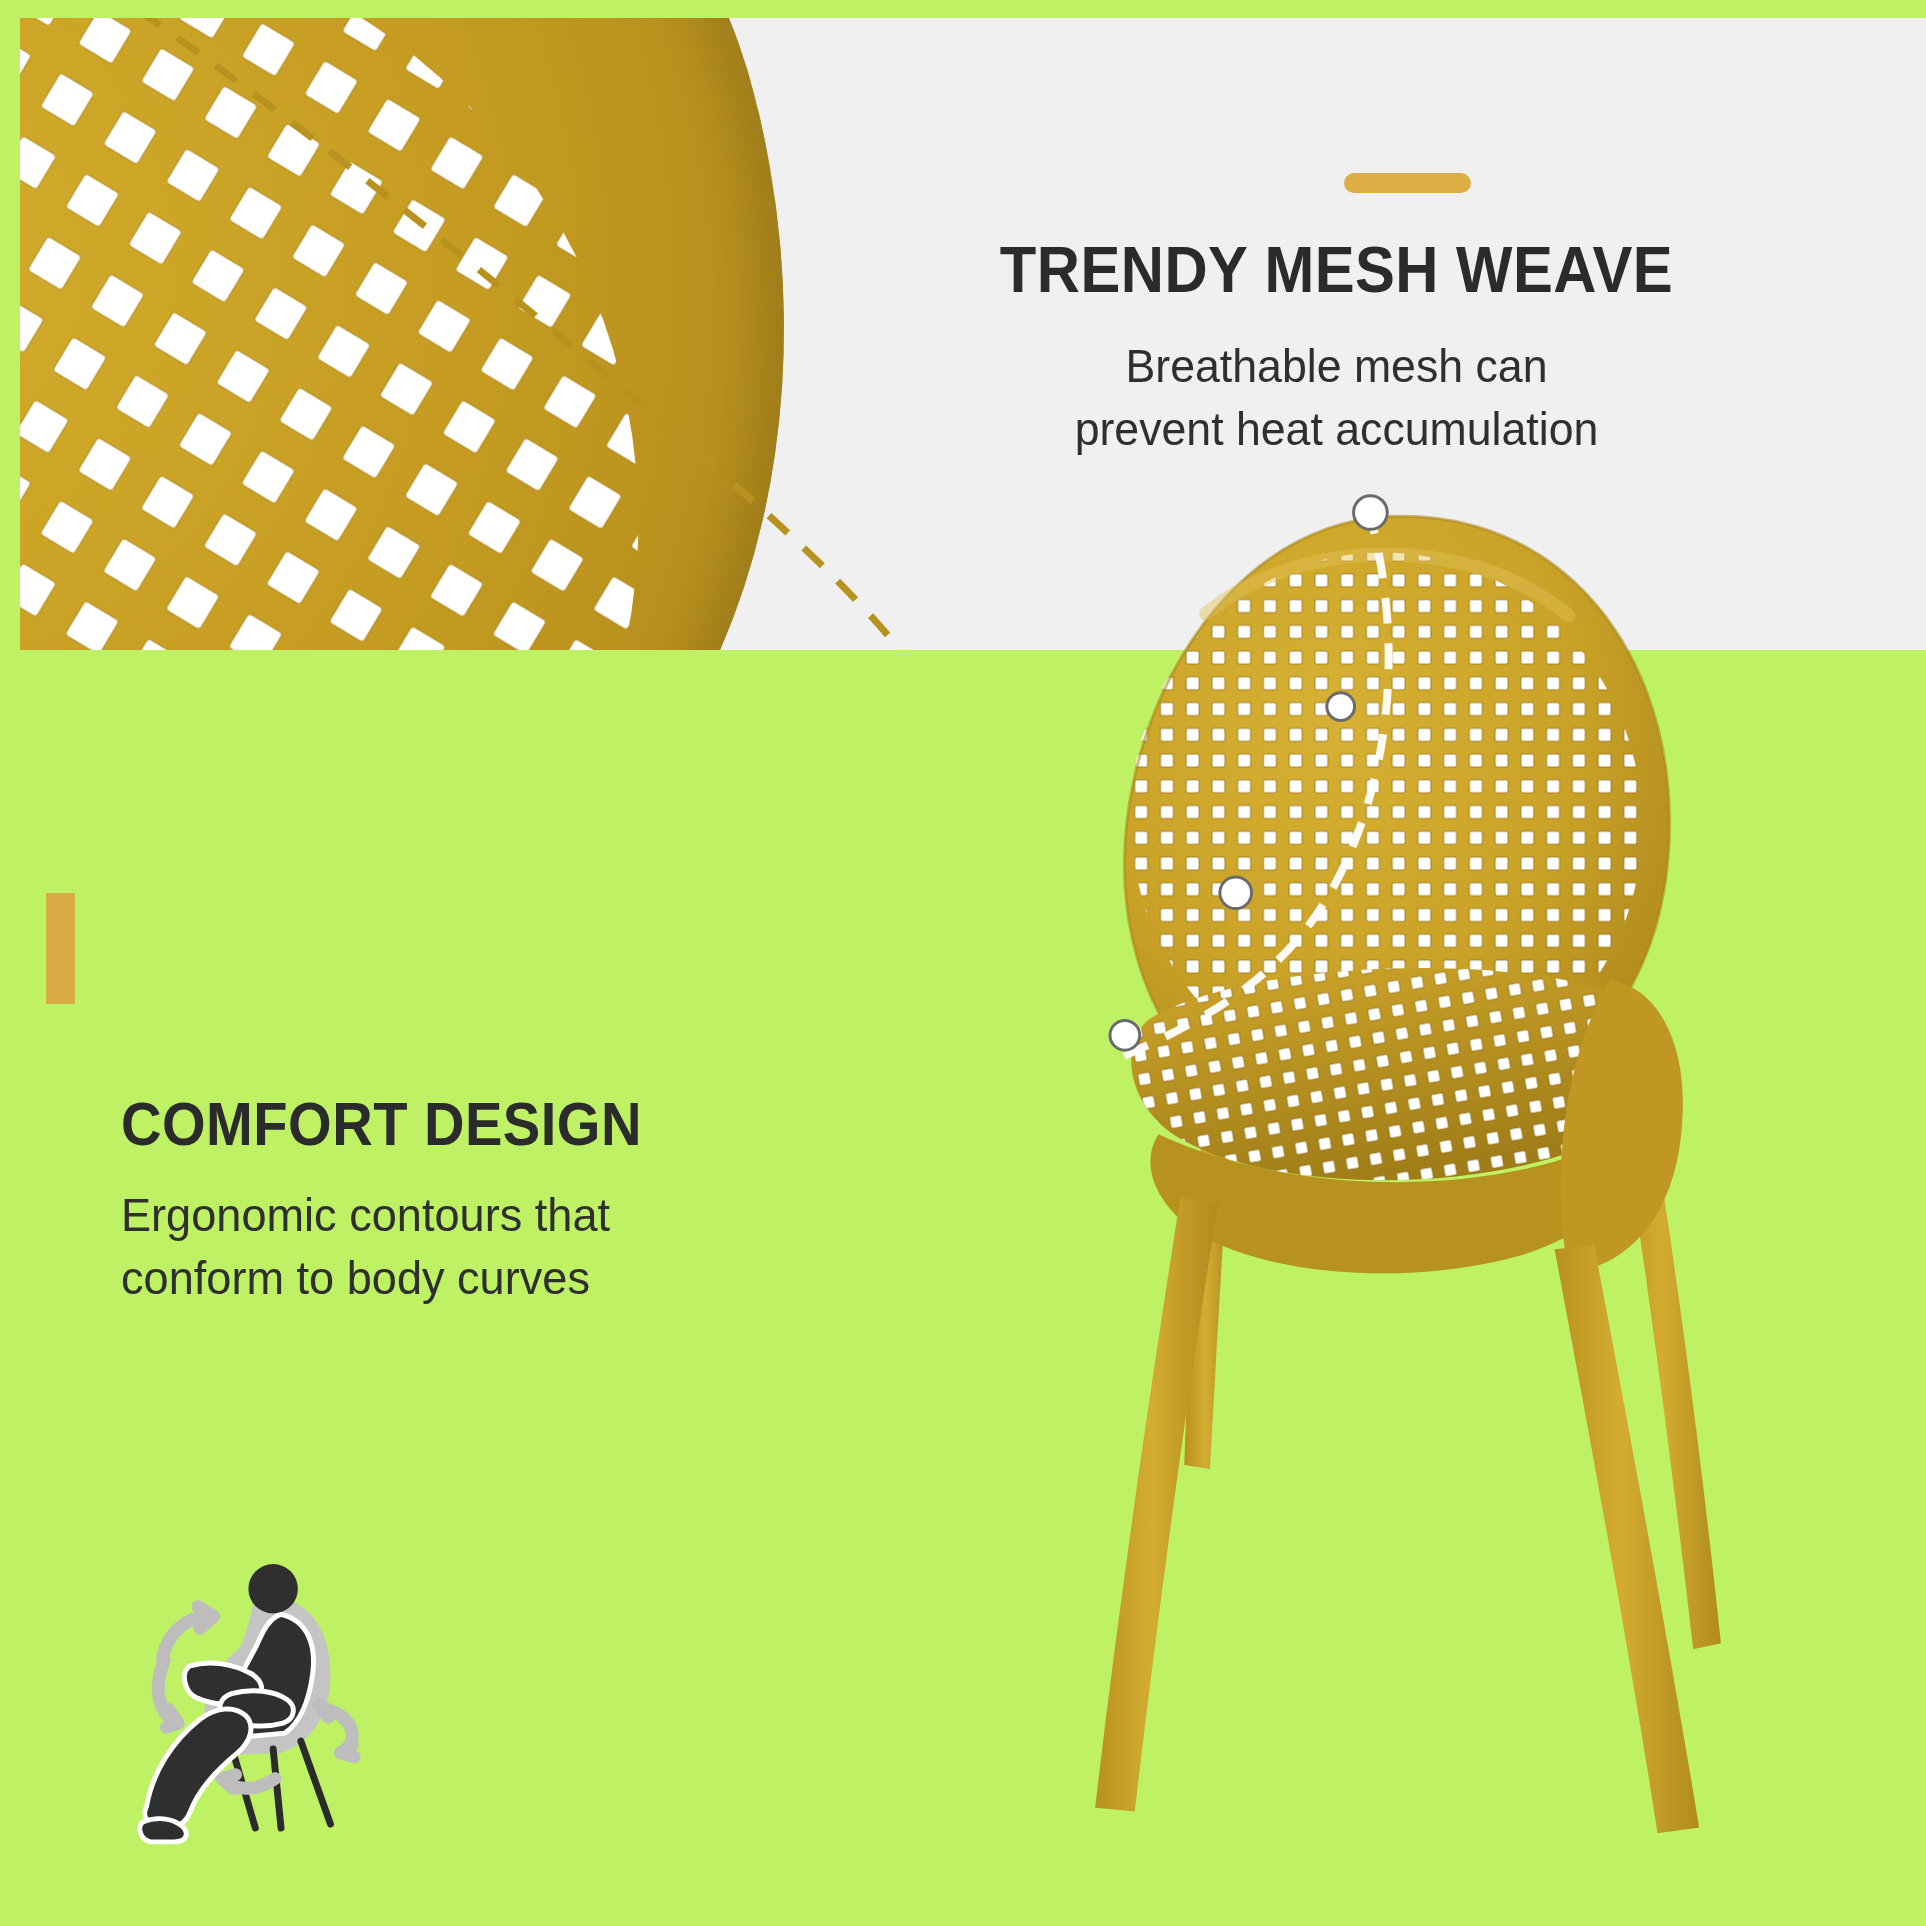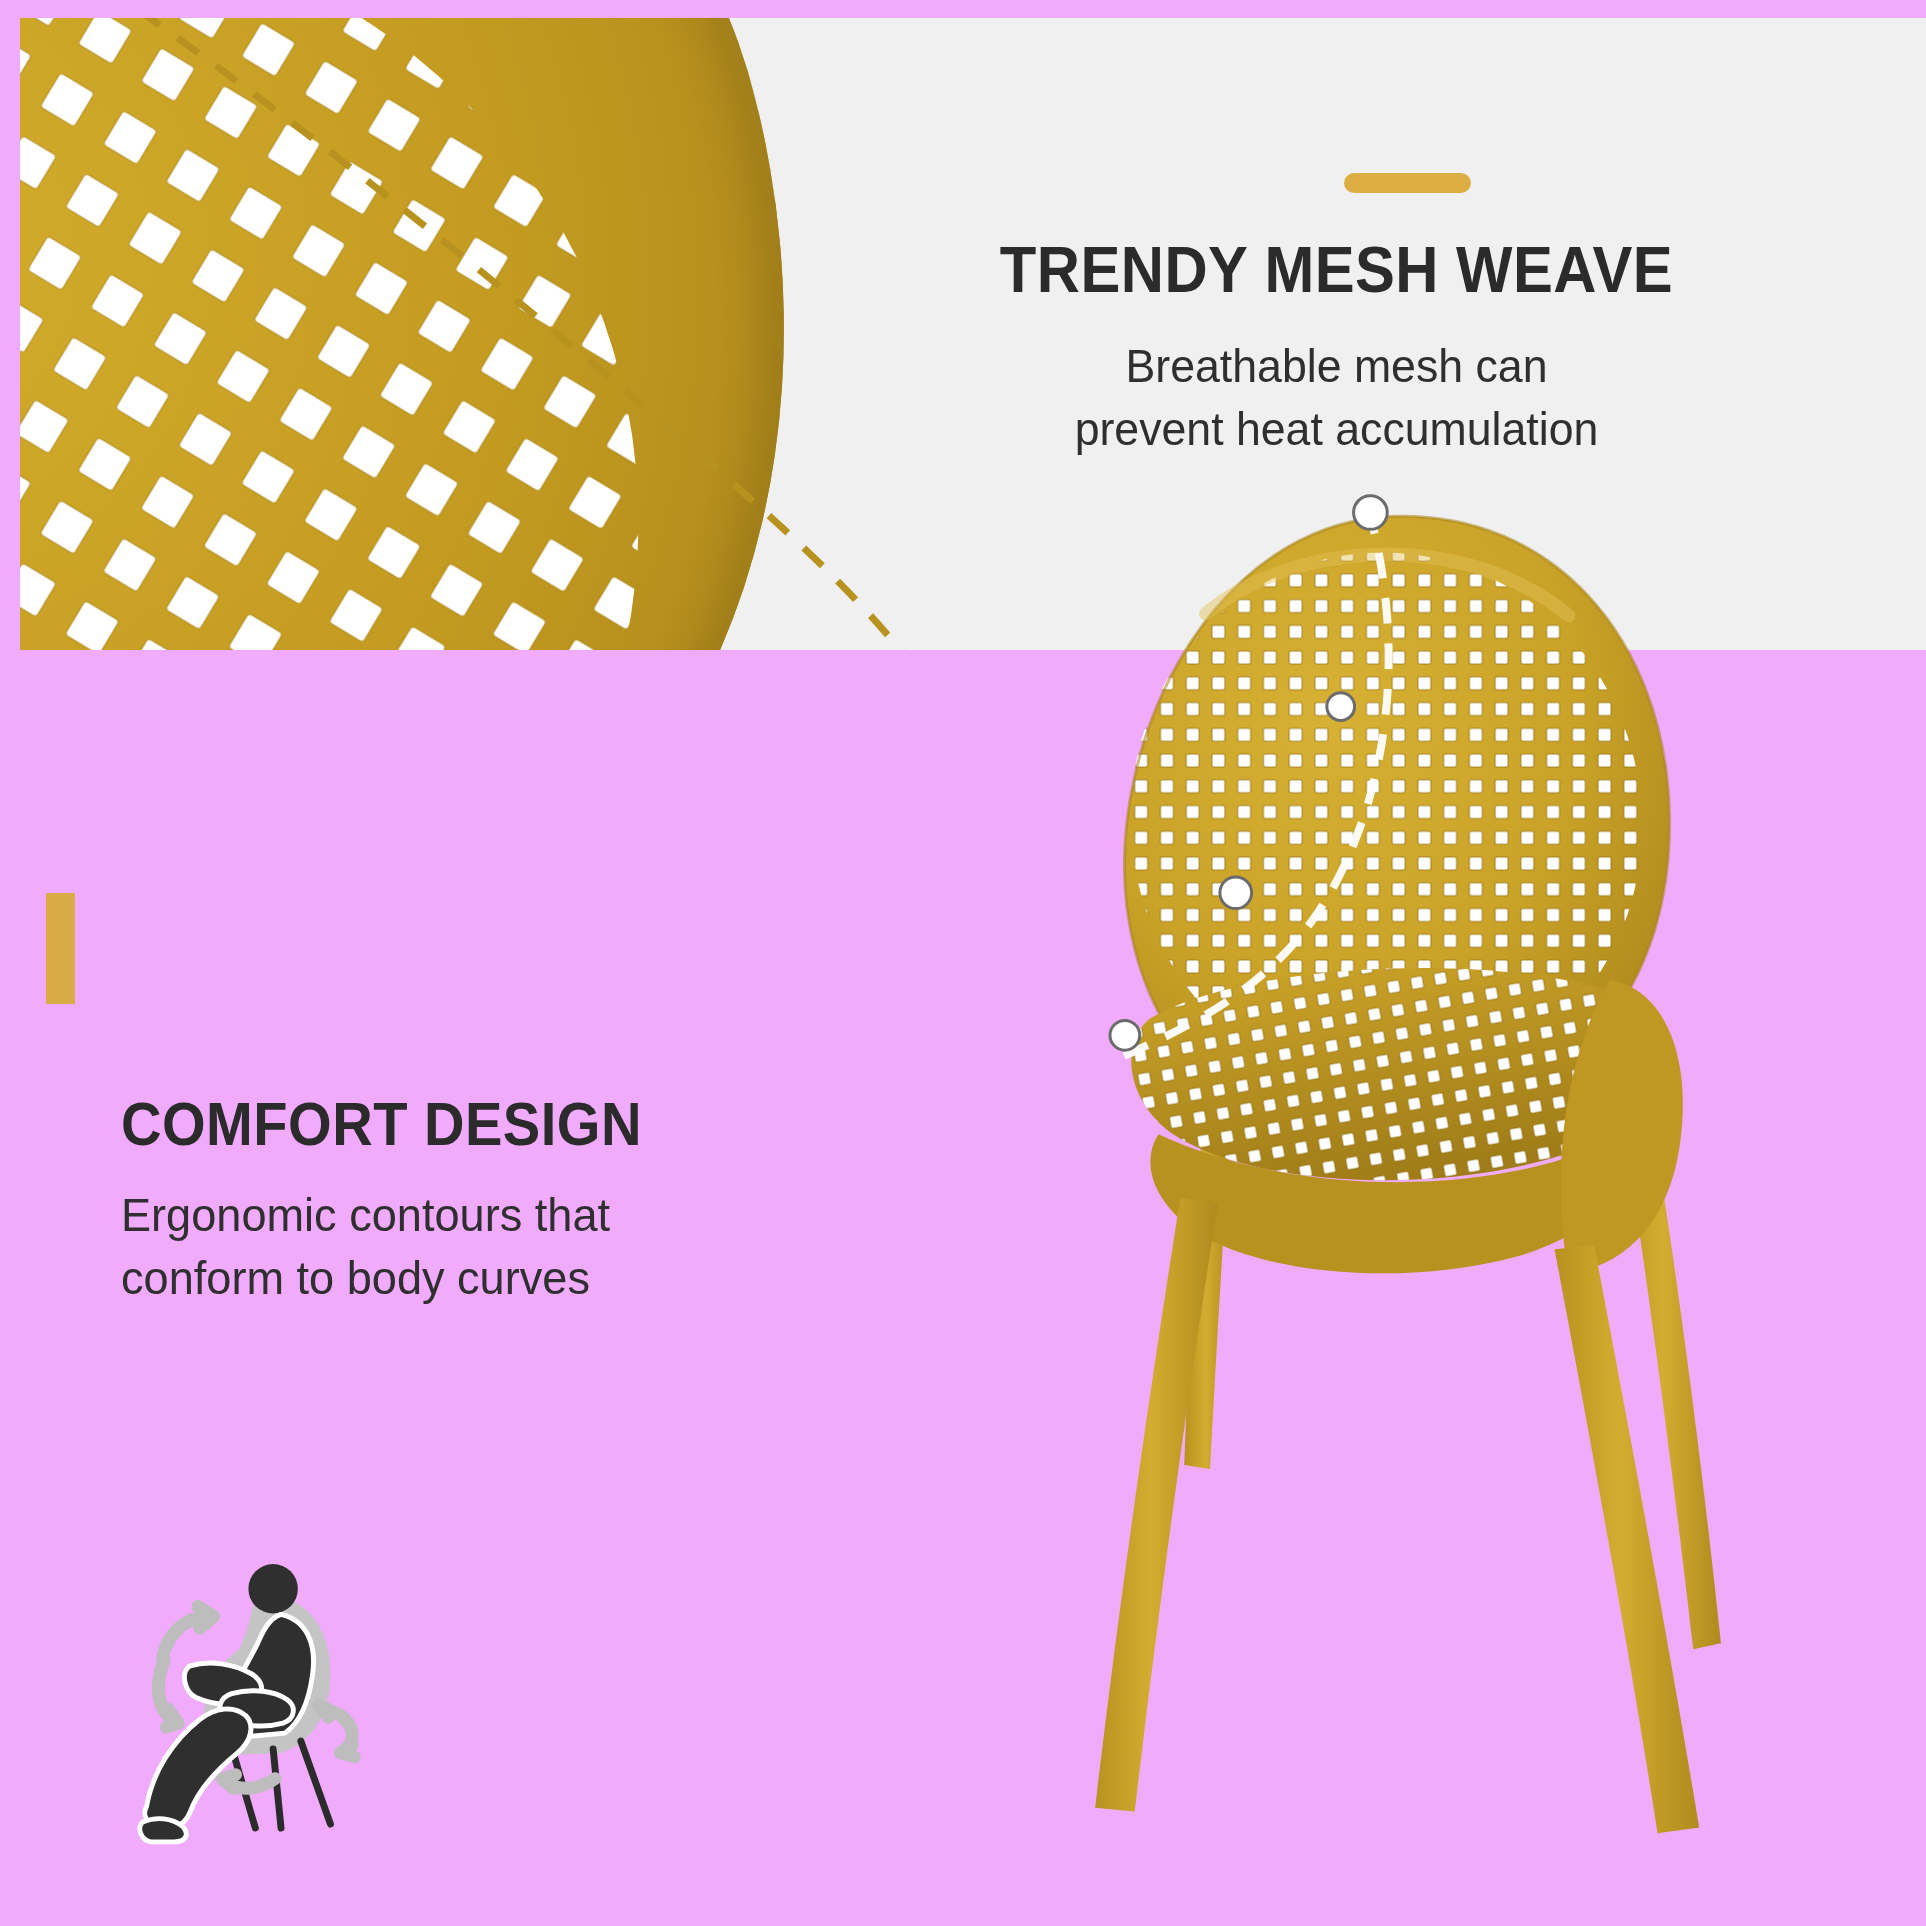--- a/index.html
+++ b/index.html
@@ -1,19 +1,19 @@
 <!DOCTYPE html>
 <html><head>
 <meta charset="utf-8">
 <style>
   html,body{margin:0;padding:0;background:#fff;}
   body{width:1927px;height:1927px;position:relative;overflow:hidden;
        font-family:"Liberation Sans",sans-serif;}
 
-  .stage{position:absolute;inset:0;background:#f0abfc;}
+  .stage{position:absolute;inset:0;background:#bef264;}
 
   
   .top-panel{position:absolute;left:20px;top:18px;width:1907px;height:632px;
              background:#f0f0f0;overflow:hidden;}
 
   
   .mesh-closeup{position:absolute;left:-465px;top:-356px;width:1238px;height:1327px;
       border-radius:52% 48% 46% 54% / 50% 44% 56% 50%;
       transform:rotate(-14deg);
       background:#c9a227;

